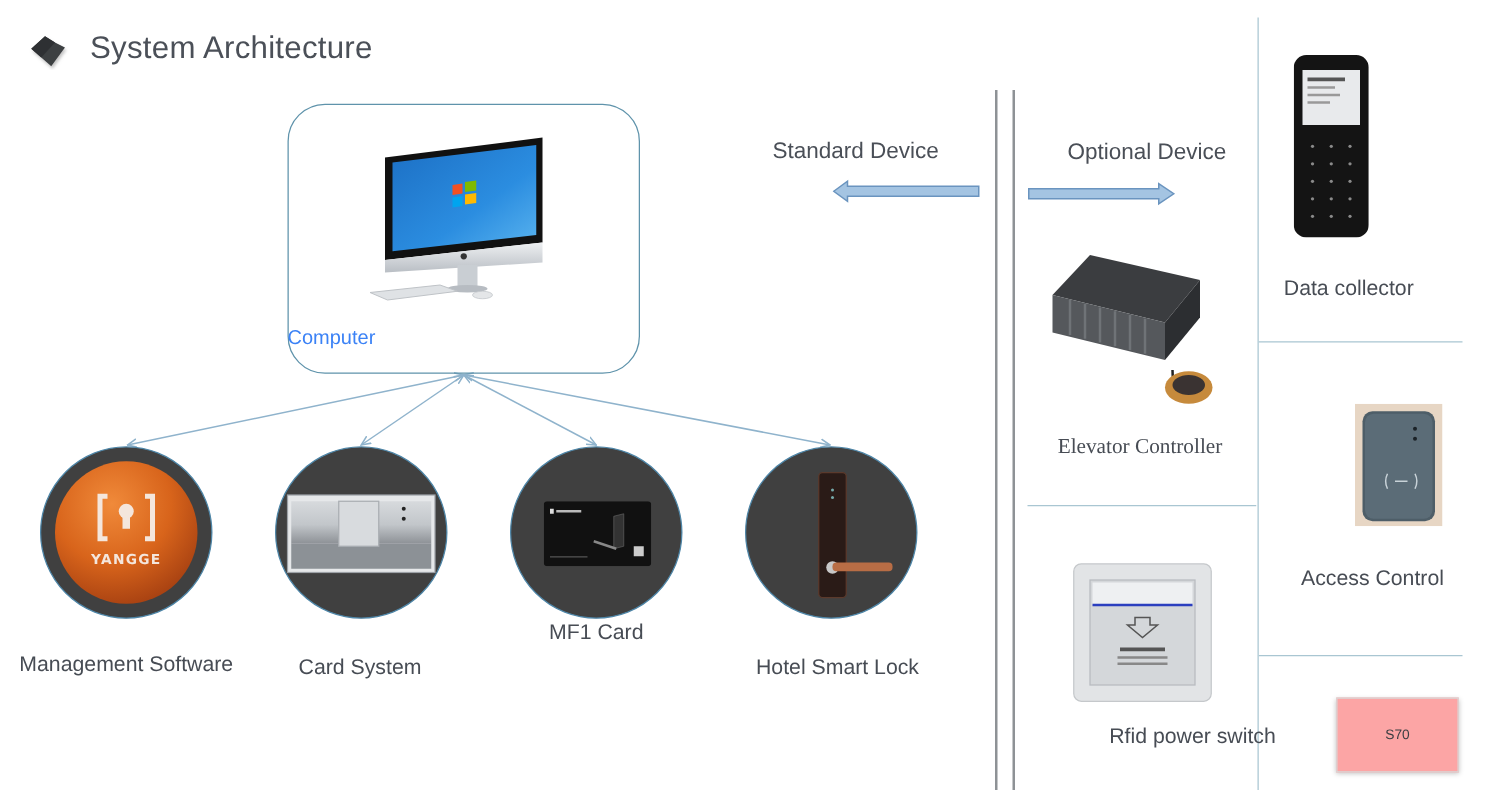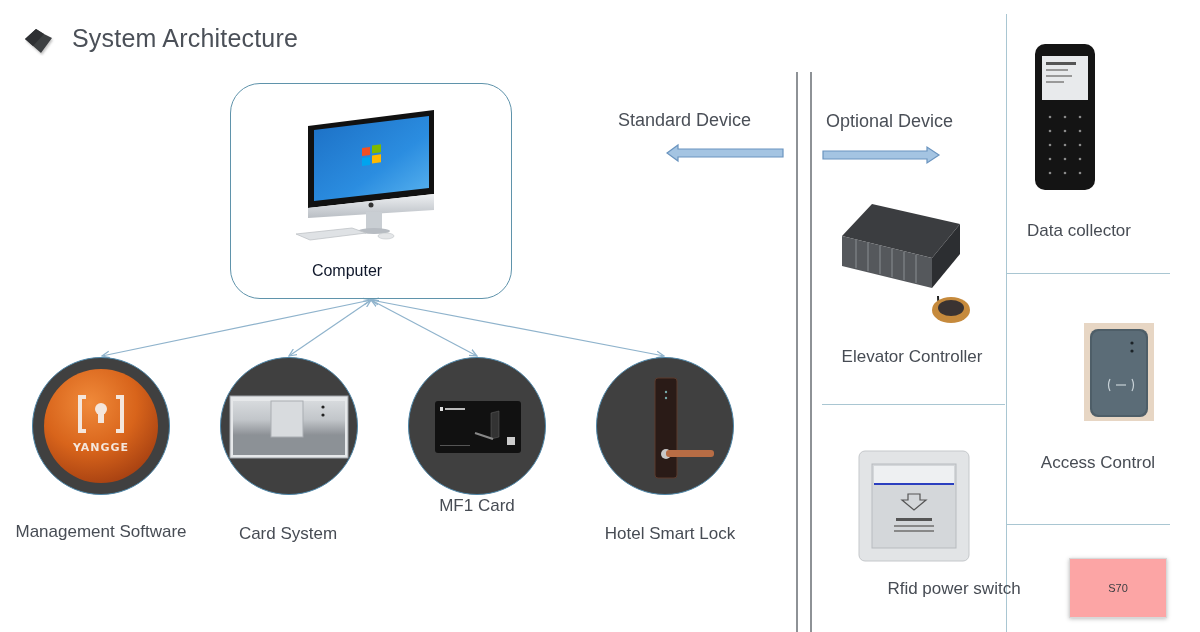--- a/index.html
+++ b/index.html
@@ -10,21 +10,21 @@
     color: #4a4f57;
   }
   .abs { position: absolute; }
   .title-icon { left: 22px; top: 26px; width: 36px; height: 30px; }
   .title-text { left: 72px; top: 24px; font-size: 25px; color: #4b5058; letter-spacing: 0.2px; text-align: center; }
 
   .computer-box {
     left: 230px; top: 83px; width: 282px; height: 216px;
     border: 1.5px solid #5f93ab; border-radius: 30px; box-sizing: border-box;
   }
-  .computer-label { left: 230px; top: 262px; width: 234px; text-align: center; font-size: 16px; color: #0f172a; }
+  .computer-label { left: 230px; top: 262px; width: 234px; text-align: left; font-size: 16px; color: #3b82f6; }
 
   .circle {
     width: 138px; height: 138px; border-radius: 50%;
     border: 1.5px solid #4e86a8; box-sizing: border-box; background: #404040;
   }
   .node-label { font-size: 17px; color: #474c54; text-align: center; width: 220px; }
 
   .section-label { font-size: 18px; color: #4a4f57; }
   .vline { width: 2px; background: #8e9296; }
   .vline-thin { width: 1px; background: #a9c6d2; }
@@ -156,21 +156,21 @@
     </svg>
   </div>
 </div>
 
 <div class="abs node-label" style="left:-9px;top:522px;">Management Software</div>
 <div class="abs node-label" style="left:178px;top:524px;">Card System</div>
 <div class="abs node-label" style="left:367px;top:496px;">MF1 Card</div>
 <div class="abs node-label" style="left:560px;top:524px;">Hotel Smart Lock</div>
 
 <div class="abs section-label" style="left:618px;top:110px;">Standard Device</div>
-<div class="abs section-label" style="left:826px;top:111px;">Optional Device</div>
+<div class="abs section-label" style="left:854px;top:111px;">Optional Device</div>
 
 <div class="abs" style="left:666px;top:143px;">
   <svg width="120" height="20" viewBox="0 0 120 20">
     <polygon points="1,10 12,2 12,6 117,6 117,14 12,14 12,18" fill="#a4c4e2" stroke="#6a94bf" stroke-width="1.2"></polygon>
   </svg>
 </div>
 <div class="abs" style="left:821px;top:145px;">
   <svg width="120" height="20" viewBox="0 0 120 20">
     <polygon points="2,6 106,6 106,2 118,10 106,18 106,14 2,14" fill="#a4c4e2" stroke="#6a94bf" stroke-width="1.2"></polygon>
   </svg>
@@ -194,21 +194,21 @@
         <line x1="48" y1="50" x2="48" y2="78"></line>
       <line x1="60" y1="53" x2="60" y2="81"></line>
         <line x1="72" y1="56" x2="72" y2="84"></line>
         <line x1="84" y1="59" x2="84" y2="87"></line>
     </g>
     <path d="M106,100 C106,112 110,118 112,118" stroke="#222" stroke-width="2" fill="none"></path>
     <ellipse cx="119" cy="114" rx="19" ry="13" fill="#c68a3c"></ellipse>
     <ellipse cx="119" cy="112" rx="13" ry="8" fill="#3a3332"></ellipse>
   </svg>
 </div>
-<div class="abs node-label" style="left:802px;top:347px;">Elevator Controller</div>
+<div class="abs node-label" style="left:802px;top:347px;font-family:Liberation Serif, serif;">Elevator Controller</div>
 
 <div class="abs" style="left:858px;top:450px;">
   <svg width="112" height="112" viewBox="0 0 112 112">
     <rect x="1" y="1" width="110" height="110" rx="6" fill="#e2e4e6" stroke="#c5c8cb"></rect>
     <rect x="14" y="14" width="84" height="84" fill="#d4d7da" stroke="#b8bbbf"></rect>
     <rect x="16" y="16" width="80" height="18" fill="#eef0f2"></rect>
     <line x1="16" y1="34" x2="96" y2="34" stroke="#2b3fbf" stroke-width="2"></line>
     <path d="M50,44 L62,44 L62,50 L68,50 L56,60 L44,50 L50,50 Z" fill="none" stroke="#555" stroke-width="1.2"></path>
     <rect x="38" y="68" width="36" height="3" fill="#555"></rect>
     <rect x="36" y="75" width="40" height="2" fill="#888"></rect>

